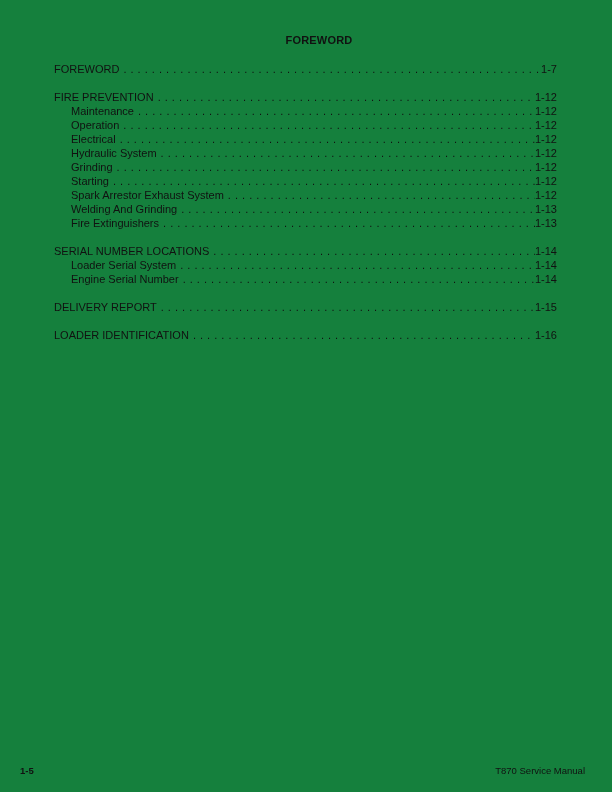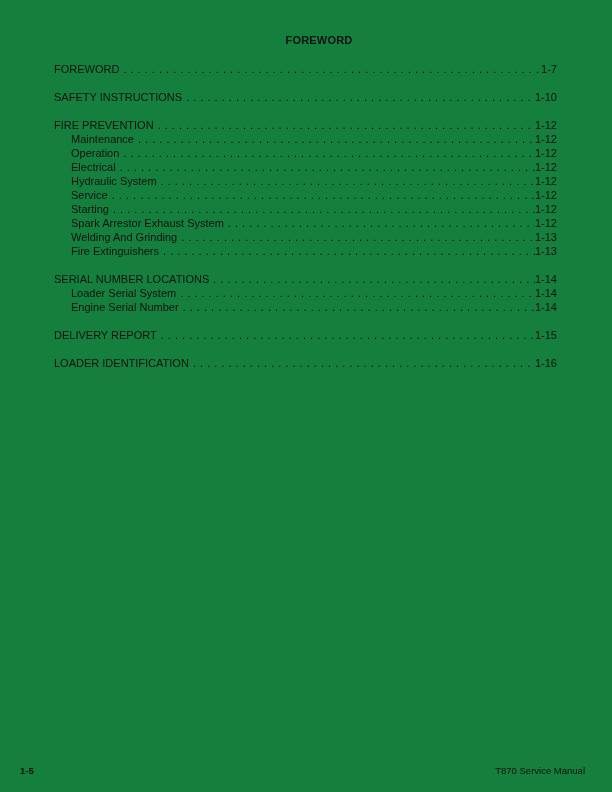--- a/index.html
+++ b/index.html
@@ -78,27 +78,20 @@
   <div class="toc">
       <div class="toc-section">
         <div class="toc-row lvl0">
           <span class="toc-label">FOREWORD</span>
           <span class="toc-dots"></span>
           <span class="toc-page">1-7</span>
         </div>
       </div>
       <div class="toc-section">
         <div class="toc-row lvl0">
-          <span class="toc-label">SAFETY INSTRUCTIONS</span>
-          <span class="toc-dots"></span>
-          <span class="toc-page">1-10</span>
-        </div>
-      </div>
-      <div class="toc-section">
-        <div class="toc-row lvl0">
           <span class="toc-label">FIRE PREVENTION</span>
           <span class="toc-dots"></span>
           <span class="toc-page">1-12</span>
         </div>
         <div class="toc-row lvl1">
           <span class="toc-label">Maintenance</span>
           <span class="toc-dots"></span>
           <span class="toc-page">1-12</span>
         </div>
         <div class="toc-row lvl1">
@@ -110,21 +103,21 @@
           <span class="toc-label">Electrical</span>
           <span class="toc-dots"></span>
           <span class="toc-page">1-12</span>
         </div>
         <div class="toc-row lvl1">
           <span class="toc-label">Hydraulic System</span>
           <span class="toc-dots"></span>
           <span class="toc-page">1-12</span>
         </div>
         <div class="toc-row lvl1">
-          <span class="toc-label">Service</span>
+          <span class="toc-label">Grinding</span>
           <span class="toc-dots"></span>
           <span class="toc-page">1-12</span>
         </div>
         <div class="toc-row lvl1">
           <span class="toc-label">Starting</span>
           <span class="toc-dots"></span>
           <span class="toc-page">1-12</span>
         </div>
         <div class="toc-row lvl1">
           <span class="toc-label">Spark Arrestor Exhaust System</span>

